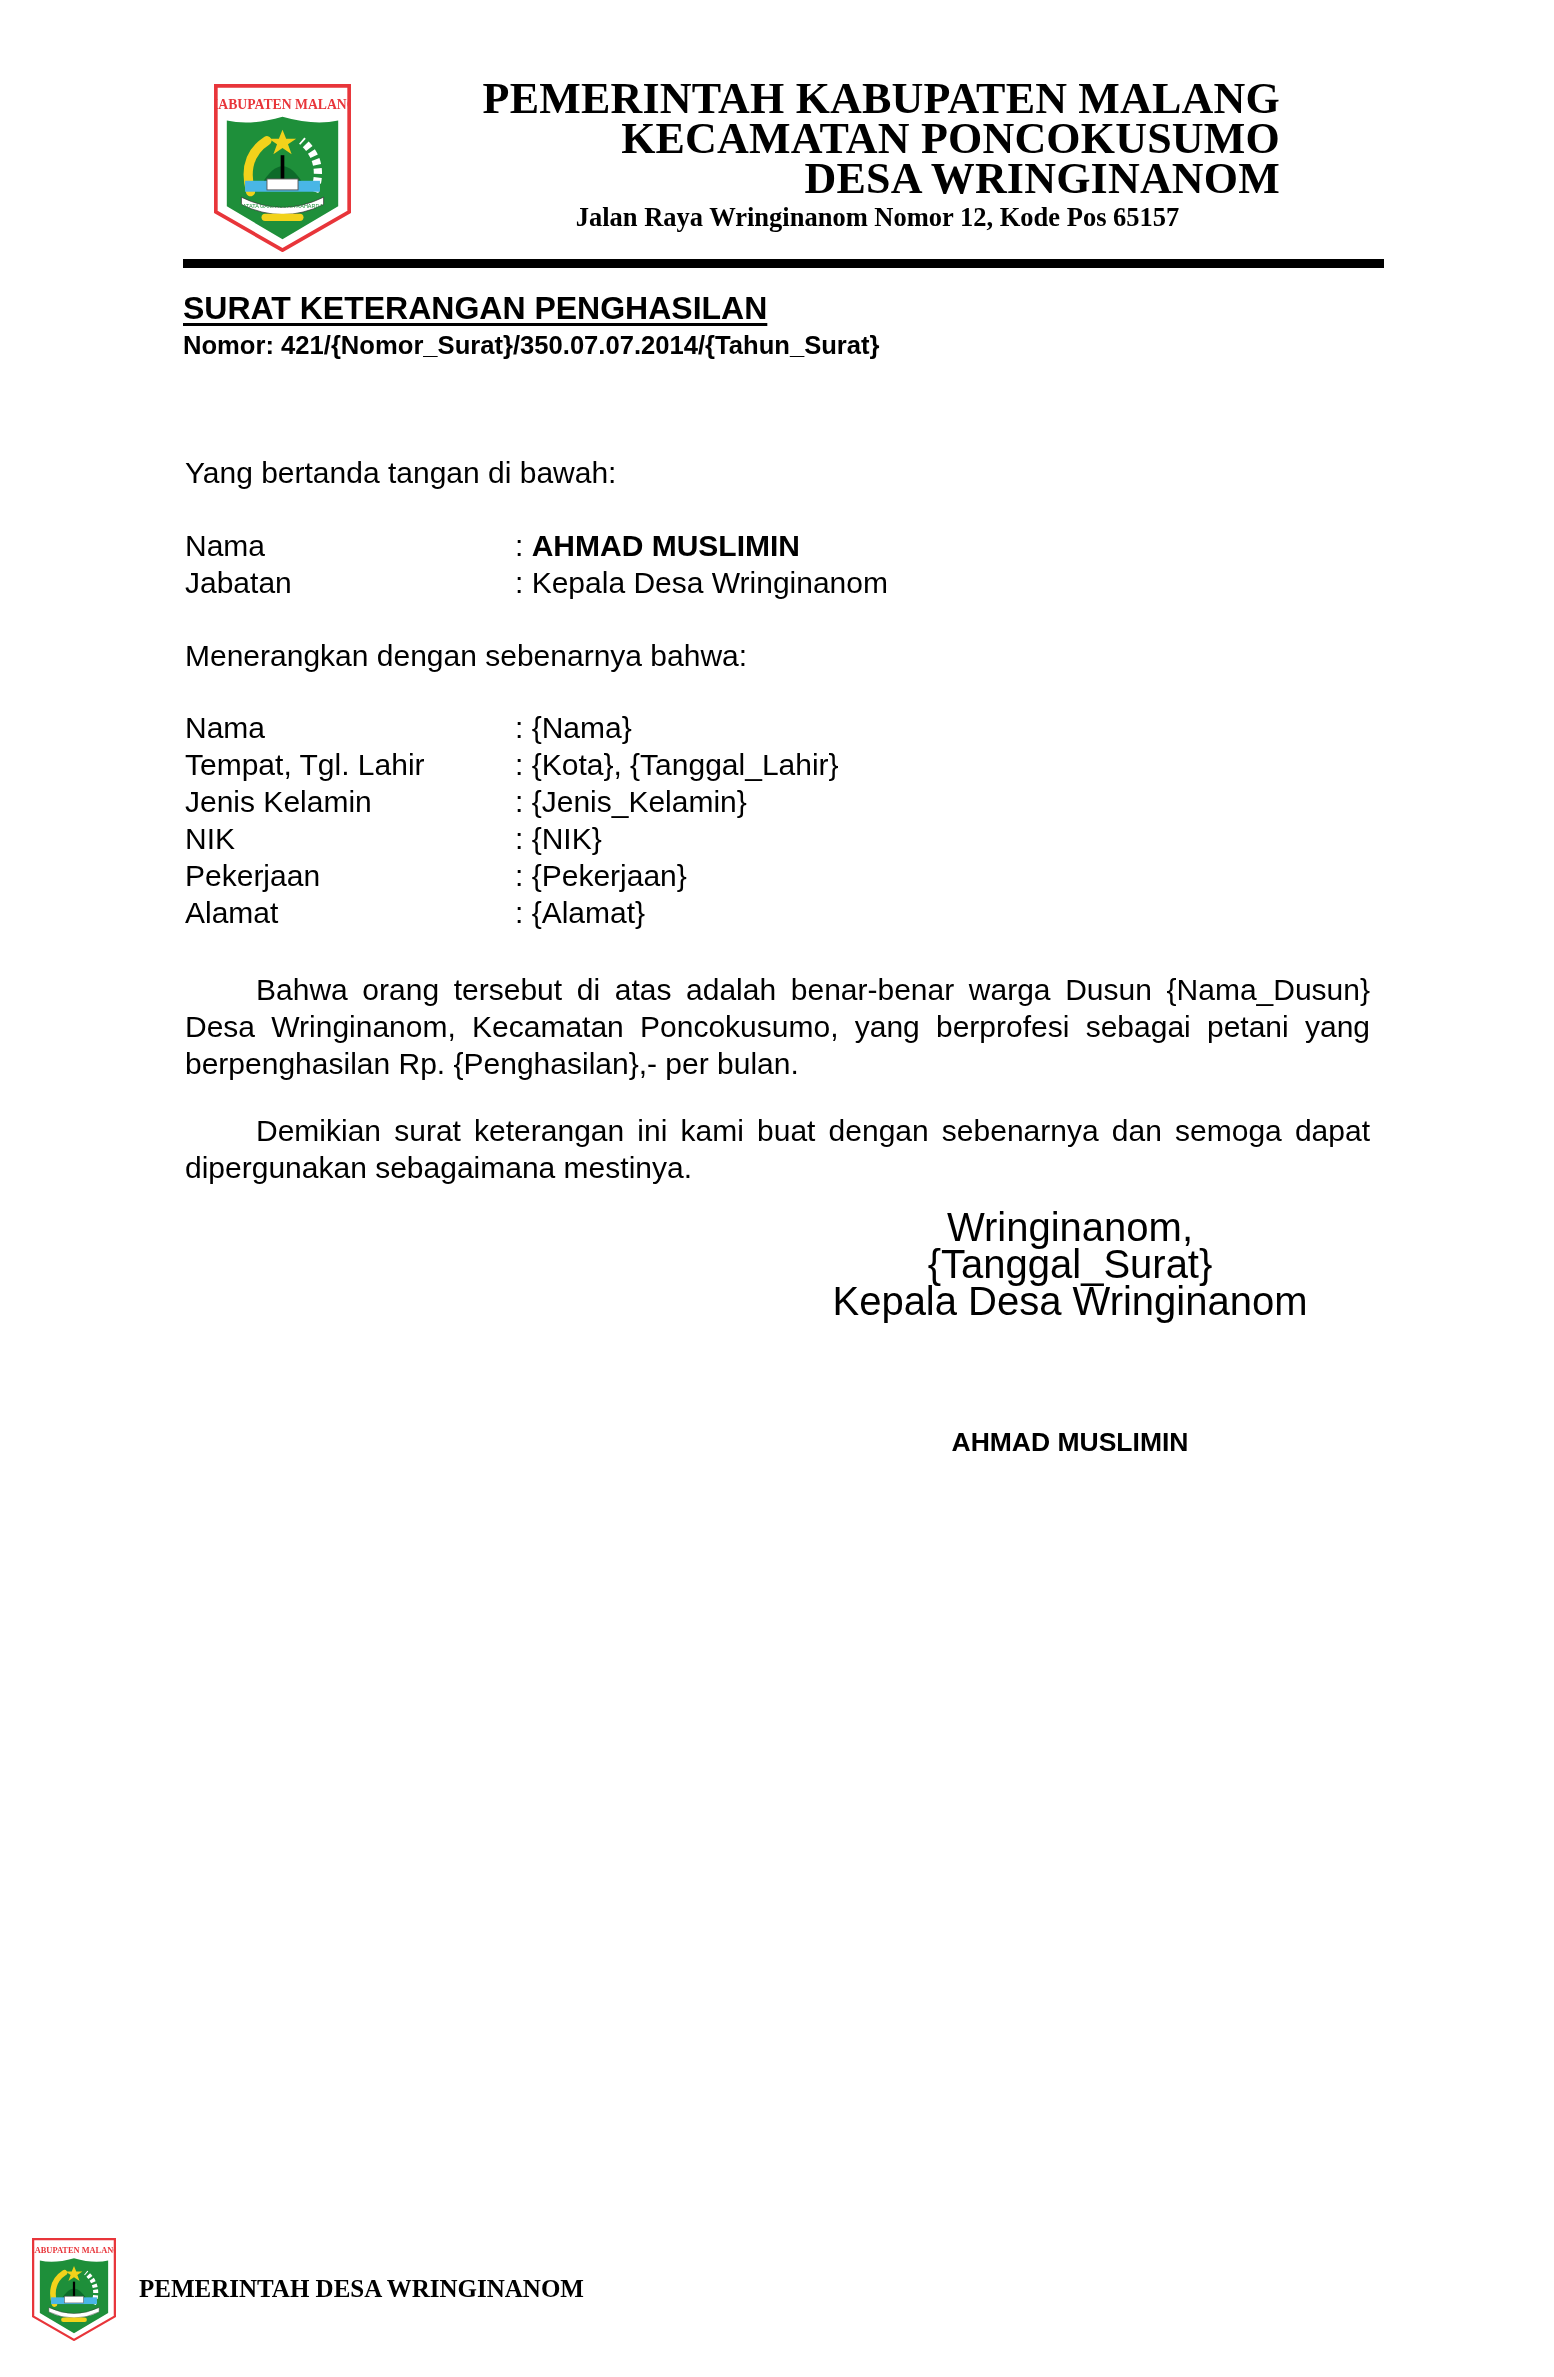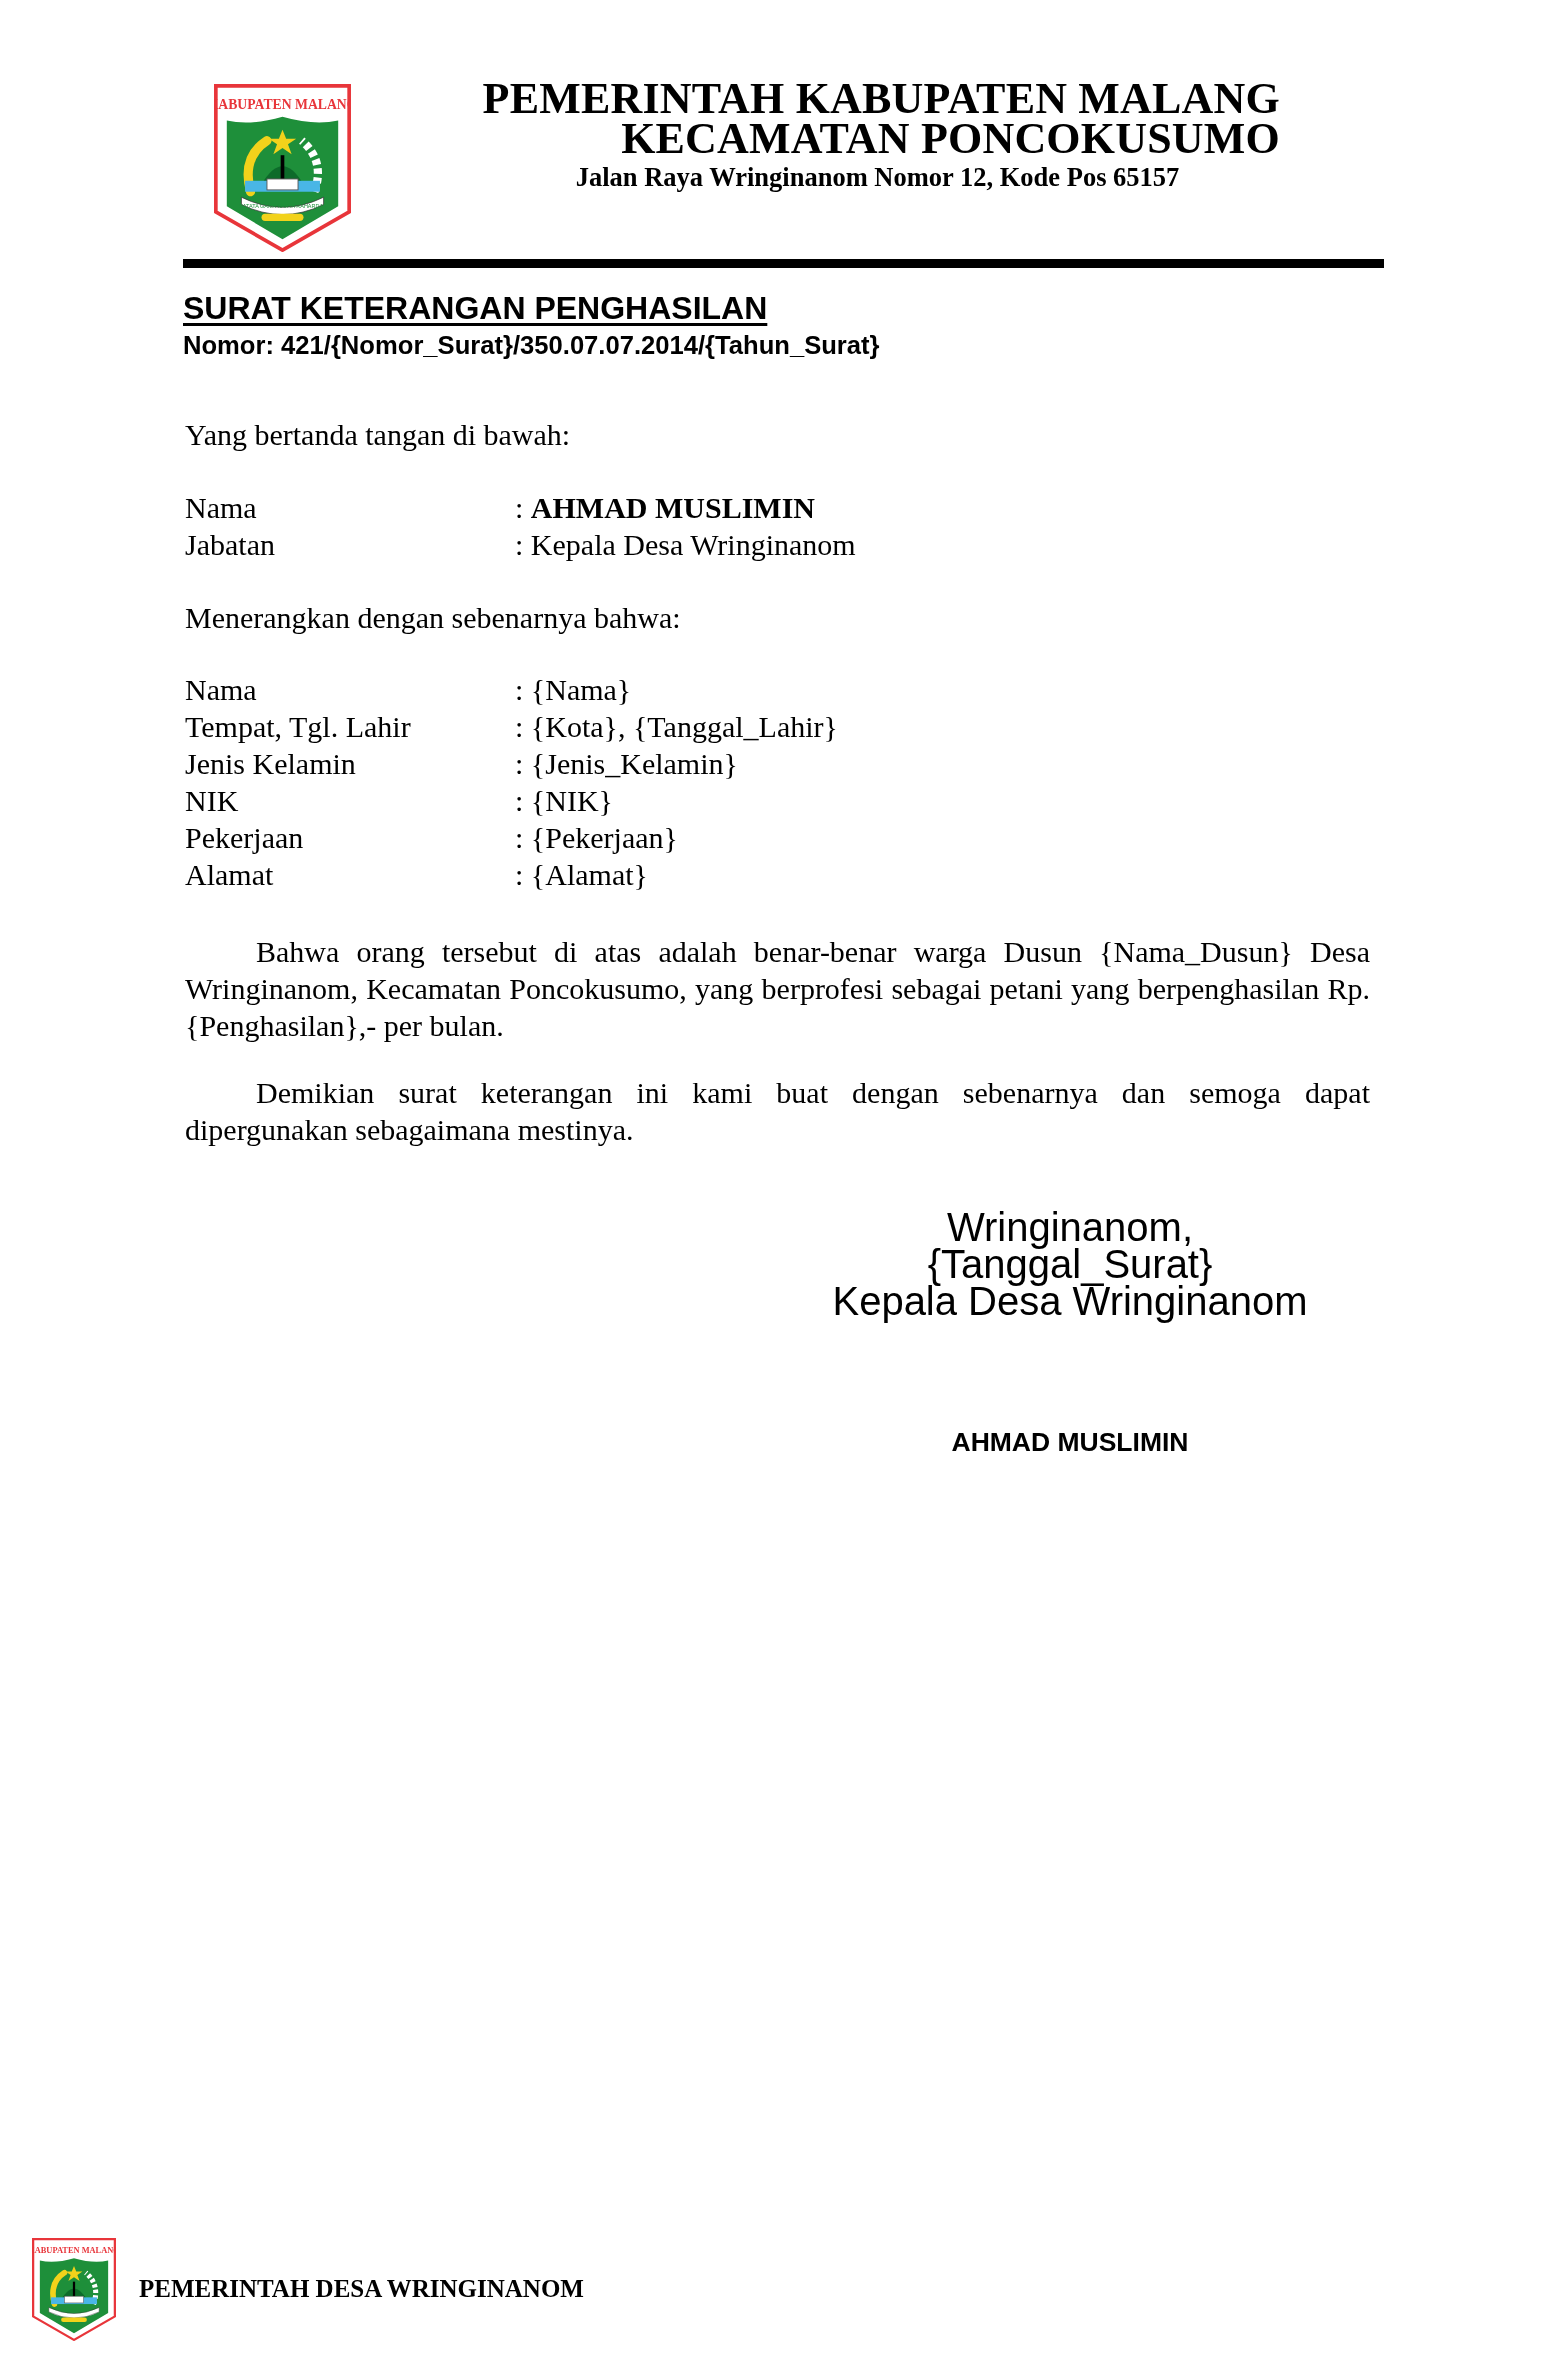--- a/index.html
+++ b/index.html
@@ -18,21 +18,21 @@
     .rule { position: absolute; left: 183px; width: 1201px; top: 259px; height: 9.1px; background: #000; }
 
     
     .title-block { position: absolute; left: 183px; width: 1201px; top: 288px; 
                    font-family: "Liberation Sans", "DejaVu Sans", sans-serif; font-weight: bold; }
     .title { font-size: 32px; line-height: 40px; text-decoration: underline; text-decoration-thickness: 2.7px; text-underline-offset: 3.7px; }
     .subtitle { font-size: 25.6px; line-height: 35px; }
 
     
     .body { position: absolute; left: 185px; width: 1185px;
-            font-family: Liberation Serif, serif; font-size: 30px; line-height: 37px; }
+            font-family: Liberation Sans, sans-serif; font-size: 30px; line-height: 37px; margin-top: 38px; }
     .kv { display: flex; gap: 24px; }
     .kv .k { width: 306px; flex: 0 0 306px; }
     .kv .v b { font-weight: bold; }
     .para { text-align: justify; text-indent: 71px; margin: 0; }
 
     .sign { position: absolute; left: 823px; width: 494px; text-align: center;
             font-family: "Liberation Sans", "DejaVu Sans", sans-serif; font-size: 40px; line-height: 37px; }
     .signer { position: absolute; left: 878px; width: 384px; text-align: center; top: 1424px;
               font-family: "Liberation Sans", "DejaVu Sans", sans-serif; font-size: 26.5px; font-weight: bold; line-height: 37px; }
 
@@ -57,20 +57,21 @@
     <rect x="58" y="104" width="34" height="12" fill="#ffffff" stroke="#555" stroke-width="1"></rect>
     <path d="M30 124 Q75 146 120 124 L120 132 Q75 154 30 132 Z" fill="#ffffff" stroke="#333" stroke-width="0.8"></path>
     <text x="75" y="136" text-anchor="middle" font-family="Liberation Sans, sans-serif" font-size="6" fill="#1e8f3a">SATATA GAMA KARTA RAHARDJA</text>
     <rect x="52" y="142" width="46" height="8" rx="4" fill="#f2d21b"></rect>
   </svg>
 </div>
 
 <div class="kop">
   <div class="l1">PEMERINTAH KABUPATEN MALANG</div>
   <div class="l2">KECAMATAN PONCOKUSUMO</div>
+  <div class="l3">DESA WRINGINANOM</div>
   <div class="l4">Jalan Raya Wringinanom Nomor 12, Kode Pos 65157</div>
 </div>
 
 <div class="rule"></div>
 
 <div class="title-block">
   <div class="title">SURAT KETERANGAN PENGHASILAN</div>
   <div class="subtitle">Nomor: 421/{Nomor_Surat}/350.07.07.2014/{Tahun_Surat}</div>
 </div>
 

